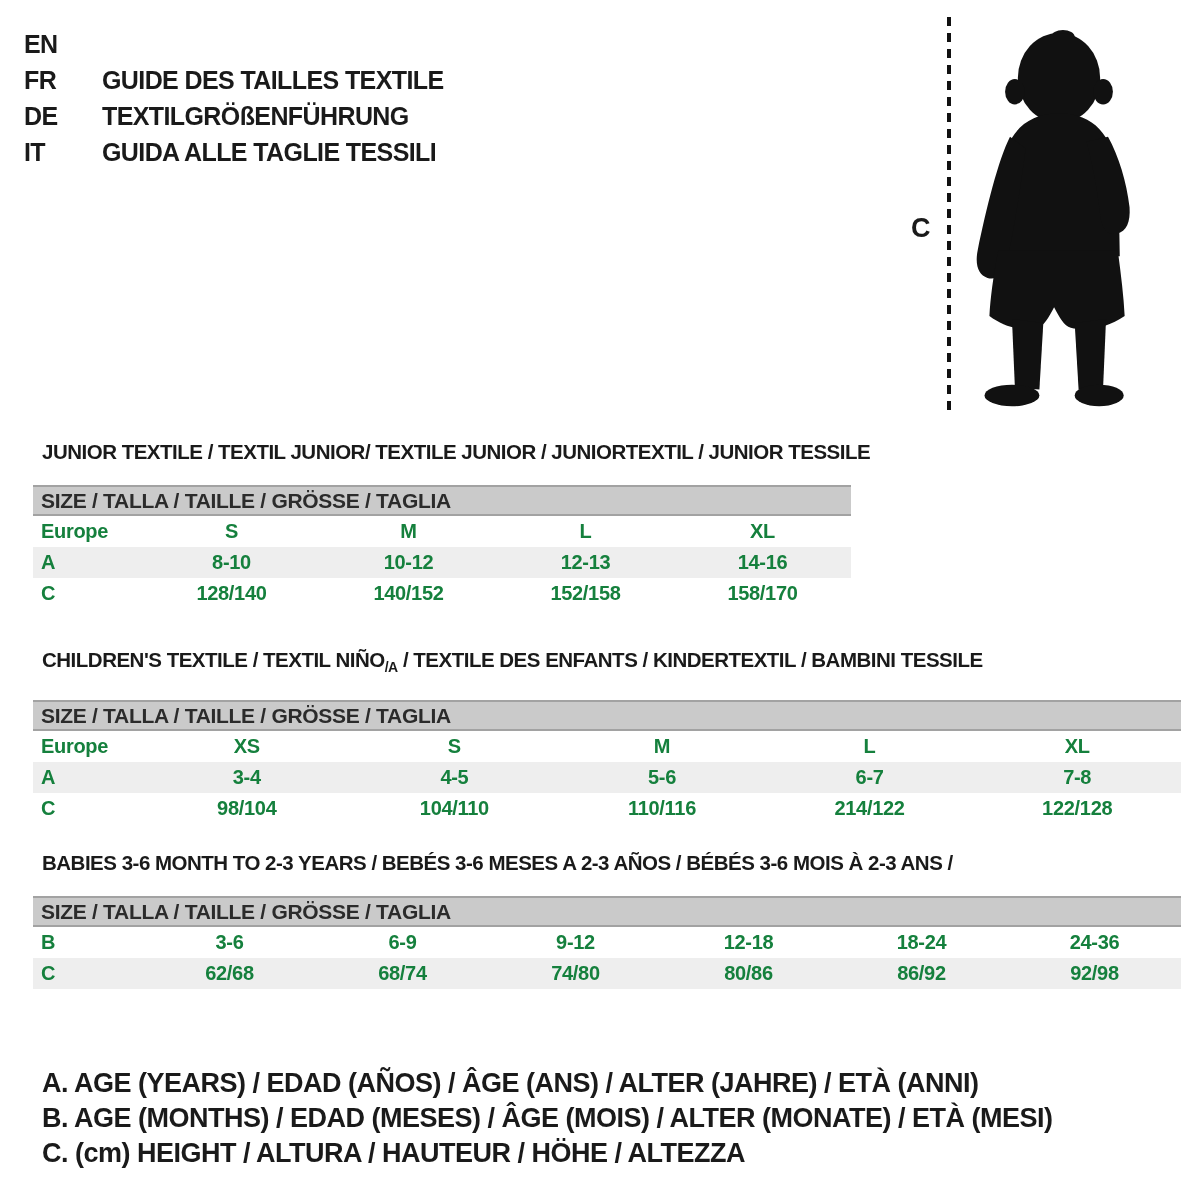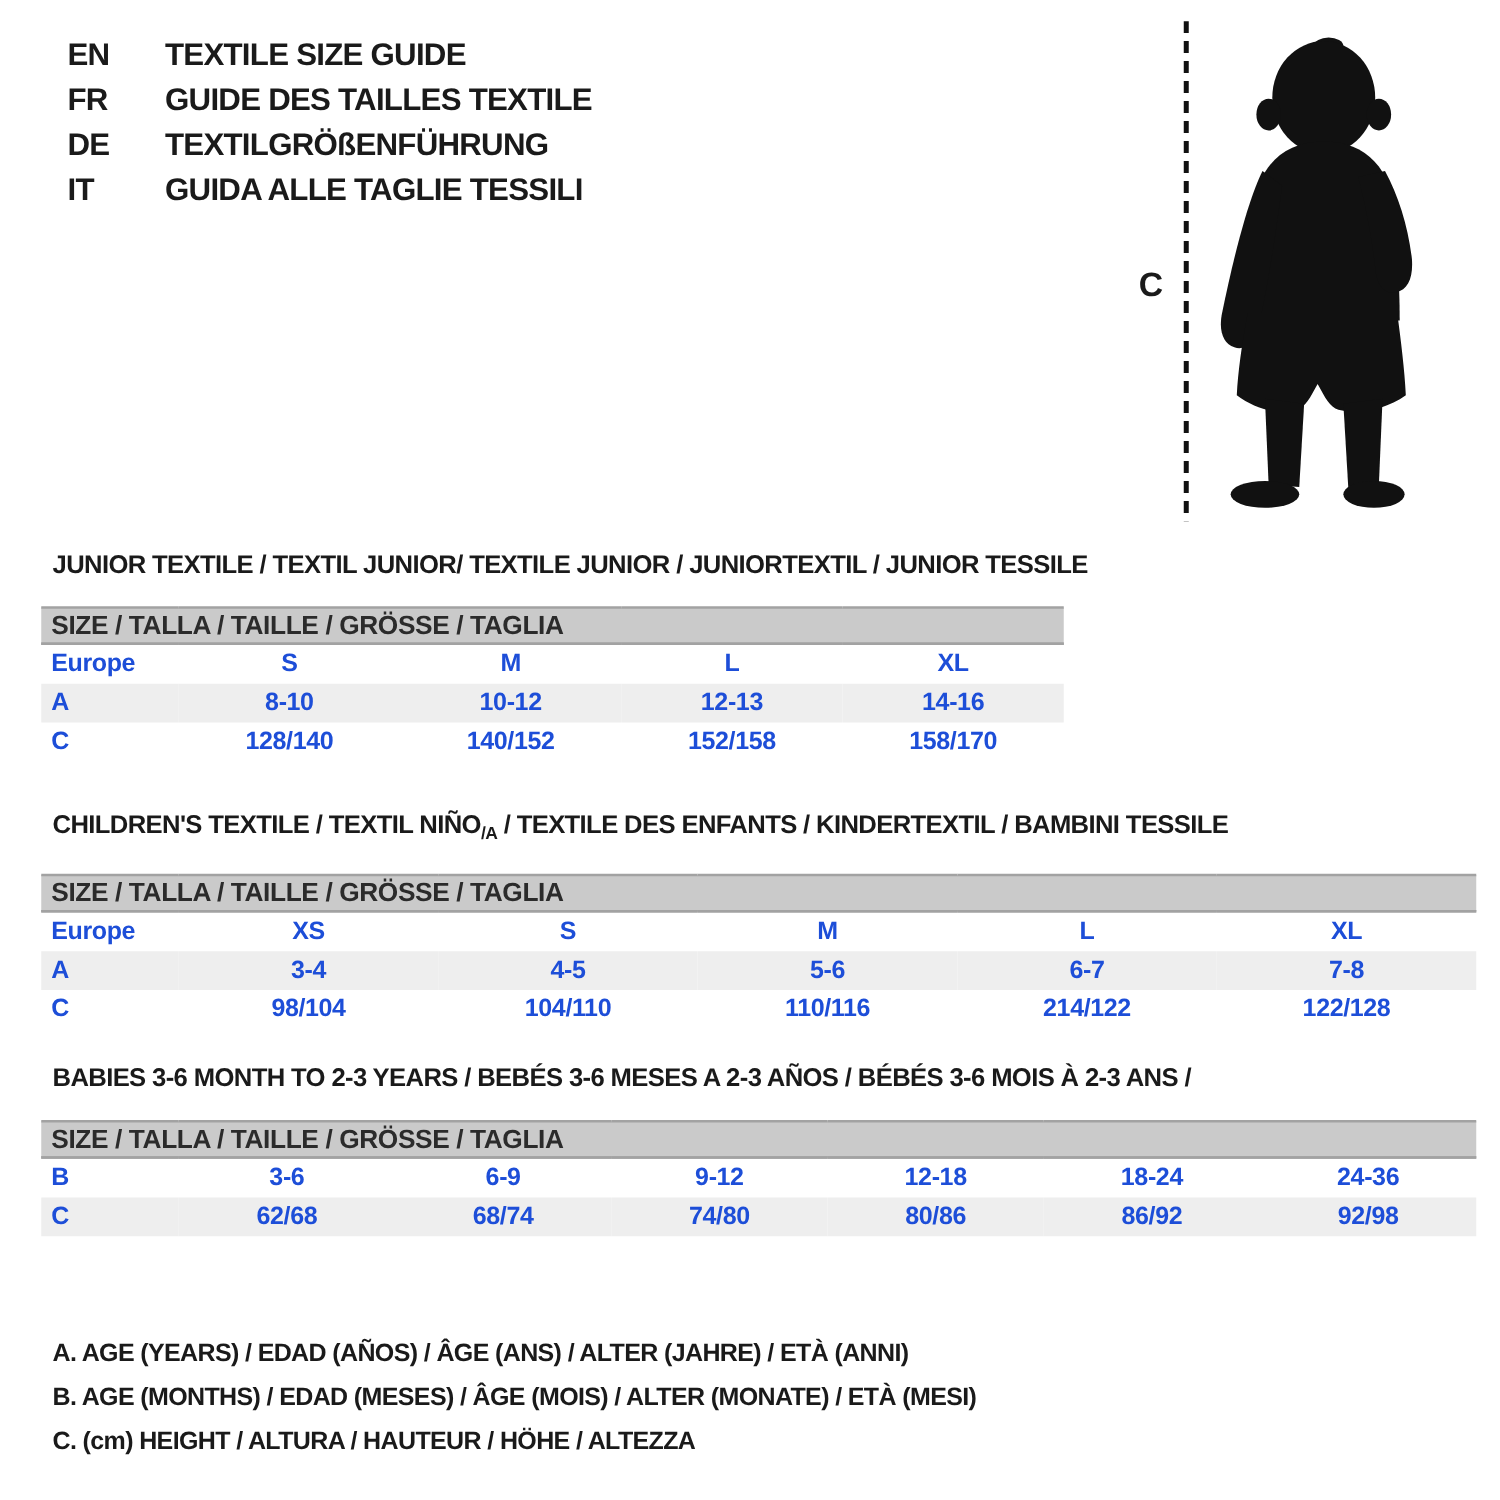--- a/index.html
+++ b/index.html
@@ -3,21 +3,21 @@
 <meta charset="utf-8">
 <style>
   html, body { margin:0; padding:0; background:#ffffff; }
   .page {
     position:relative; width:1200px; height:1200px; overflow:hidden;
     background:#ffffff; color:var(--ink, #1a1a1a);
     font-family:"Liberation Sans","DejaVu Sans",sans-serif;
   }
 
   
-  .languages { position:absolute; top:26px; left:54px; }
+  .languages { position:absolute; top:26px; left:24px; }
   .lang-row { display:flex; line-height:36px; font-weight:700; font-size:25px; letter-spacing:-0.6px; }
   .lang-code { width:78px; }
   .lang-label { white-space:nowrap; }
 
   
   .figure { position:absolute; top:15px; left:903px; width:262px; height:412px; }
   .c-label { position:absolute; left:8px; top:198px; font-size:27px; font-weight:700; }
   .dash-line {
     position:absolute; left:44px; top:2px; width:4px; height:400px;
     background:repeating-linear-gradient(to bottom, var(--sil,#111) 0 9px, transparent 9px 16px);
@@ -34,37 +34,36 @@
   .title-line sub { font-size:14px; font-weight:700; }
 
   table { border-collapse:collapse; table-layout:fixed; width:100%; font-size:20px; letter-spacing:-0.3px; }
   col.label-col { width:110px; }
   th.size-header {
     background:var(--bar,#cacaca);
     border-top:2px solid #a2a2a2; border-bottom:2px solid #a2a2a2;
     height:27px; text-align:left; padding:0 0 0 8px;
     font-size:21px; font-weight:700; color:#2b2b2b; white-space:nowrap;
   }
-  tbody td { height:31px; text-align:center; font-weight:700; color:#1d4ed8; padding:0; white-space:nowrap; }
+  tbody td { height:31px; text-align:center; font-weight:700; color:#15803d; padding:0; white-space:nowrap; }
   tbody td.row-label { text-align:left; padding-left:8px; }
   tbody tr:nth-child(even) { background:var(--alt,#eeeeee); }
 
   
   .legend { position:absolute; left:42px; top:1066px; }
-  .legend-line { font-size:20px; font-weight:700; line-height:35px; letter-spacing:-0.5px; white-space:nowrap; }
+  .legend-line { font-size:27px; font-weight:700; line-height:35px; letter-spacing:-0.5px; white-space:nowrap; }
 </style>
 </head>
 <body>
 
 <div class="page">
 
   <header class="languages">
       <div class="lang-row">
         <span class="lang-code">EN</span>
-        <span class="lang-label">TEXTILE SIZE GUIDE</span>
       </div>
       <div class="lang-row">
         <span class="lang-code">FR</span>
         <span class="lang-label">GUIDE DES TAILLES TEXTILE</span>
       </div>
       <div class="lang-row">
         <span class="lang-code">DE</span>
         <span class="lang-label">TEXTILGRÖßENFÜHRUNG</span>
       </div>
       <div class="lang-row">

